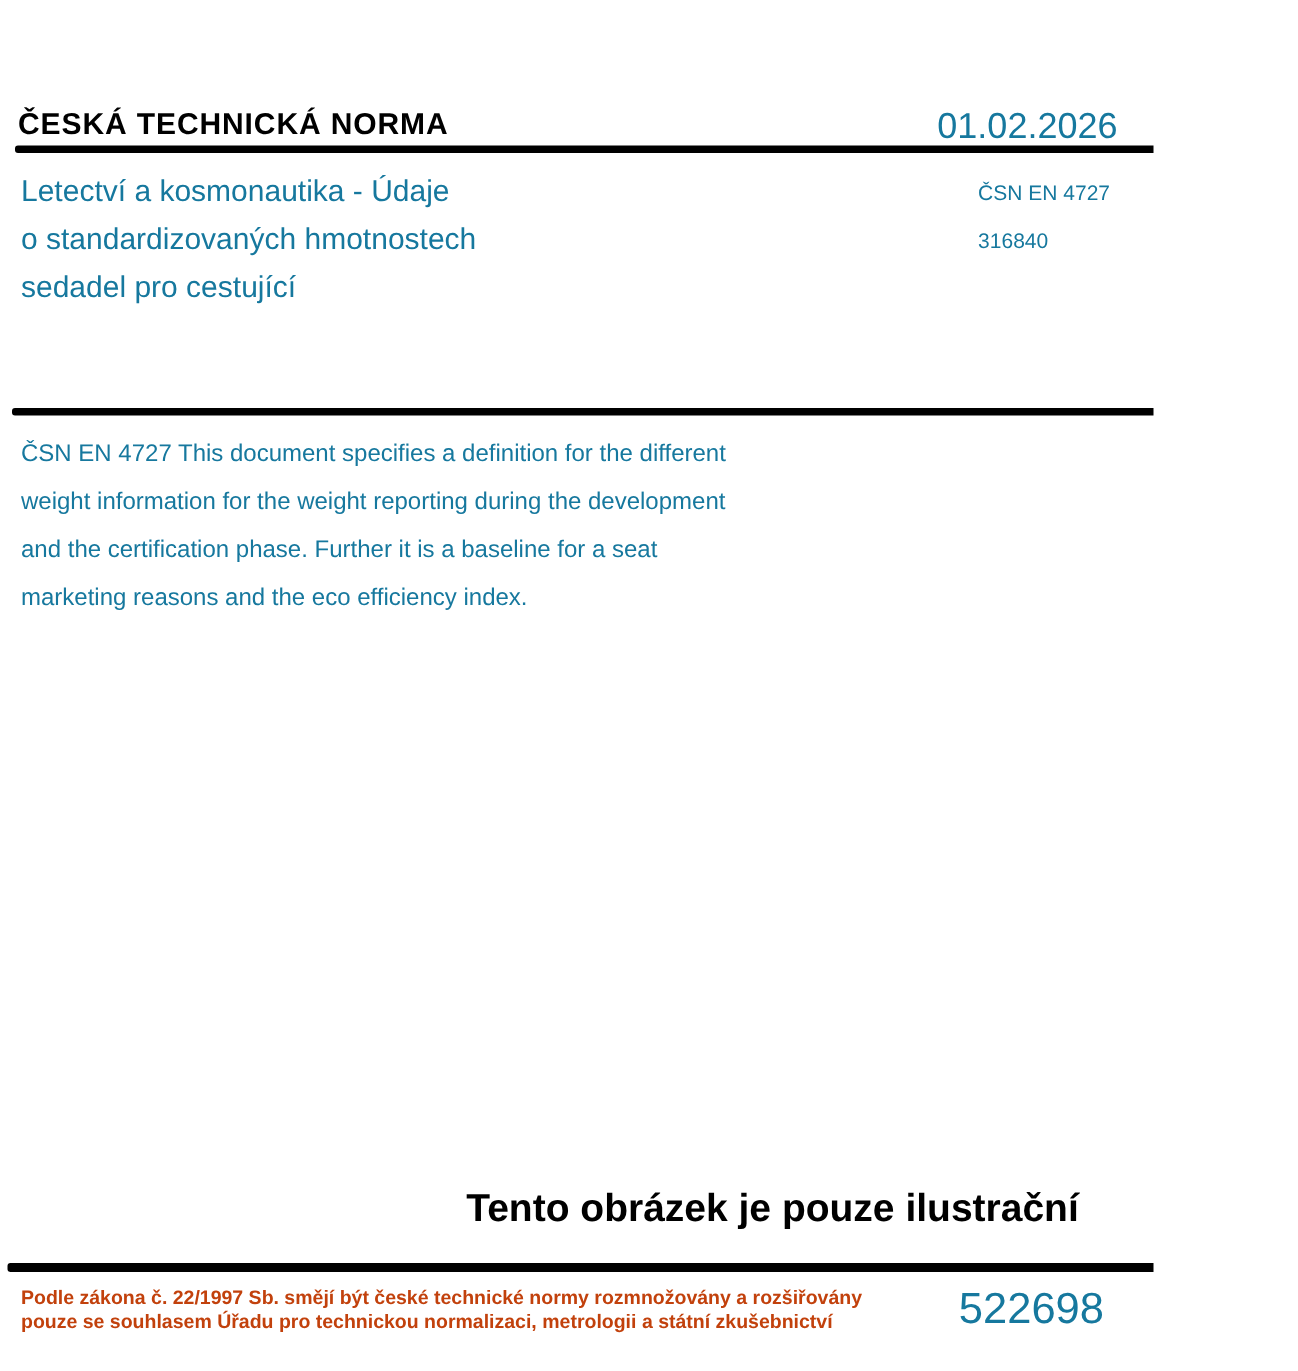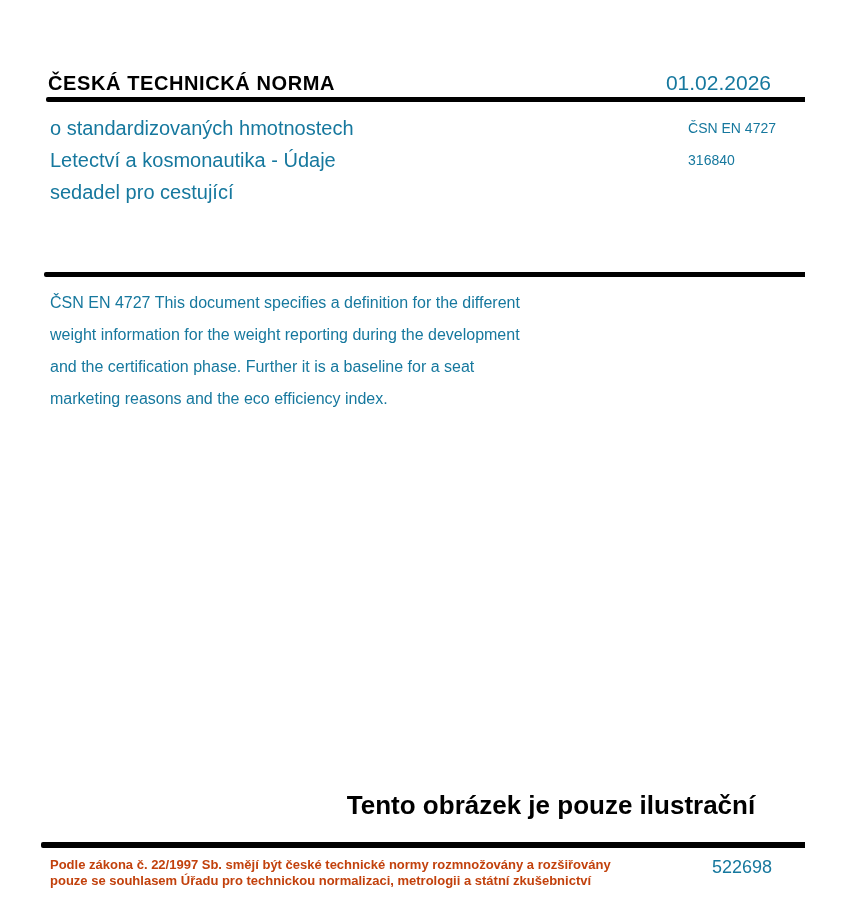--- a/index.html
+++ b/index.html
@@ -4,21 +4,20 @@
 <style>
   * { margin: 0; padding: 0; box-sizing: border-box; }
   html, body { background: #ffffff; }
   .page {
     position: relative;
     width: 769px;
     height: 914px;
     background: #ffffff;
     font-family: "Liberation Sans", "DejaVu Sans", sans-serif;
     overflow: hidden;
-    margin-left: 36px;
   }
   .rule {
     position: absolute;
     background: #000000;
     border-radius: 2px;
   }
   .rule-header { left: 10px; top: 97px;  width: 827px; height: 5px; }
   .rule-mid    { left: 8px;  top: 272px; width: 834px; height: 5px; }
   .rule-bottom { left: 5px;  top: 842px; width: 855px; height: 6px; }
 
@@ -26,22 +25,22 @@
     position: absolute;
     left: 12px; top: 72px;
     font-size: 20px;
     font-weight: bold;
     color: #000000;
     letter-spacing: 0.6px;
     white-space: nowrap;
   }
   .header-date {
     position: absolute;
-    right: 34px; top: 71px;
-    font-size: 21px;
+    right: 24px; top: 71px;
+    font-size: 24px;
     color: var(--accent);
     white-space: nowrap;
   }
   .czech-title {
     position: absolute;
     left: 14px; top: 112px;
     font-size: 20px;
     line-height: 32px;
     color: var(--accent);
   }
@@ -74,39 +73,39 @@
     position: absolute;
     left: 14px; top: 857px;
     font-size: 13px;
     line-height: 15.5px;
     font-weight: bold;
     color: #c2410c;
   }
   .footer-number {
     position: absolute;
     right: 33px; top: 857px;
-    font-size: 18px;
+    font-size: 29px;
     color: var(--accent);
     white-space: nowrap;
   }
 </style>
 </head>
 <body>
 
 <div class="page">
 
   <div class="header-title">ČESKÁ TECHNICKÁ NORMA</div>
 
   <div class="header-date">01.02.2026</div>
 
   <div class="rule rule-header"></div>
 
   <div class="czech-title">
+    <div>Letectví a kosmonautika - Údaje</div>
     <div>o standardizovaných hmotnostech</div>
-    <div>Letectví a kosmonautika - Údaje</div>
     <div>sedadel pro cestující</div>
   </div>
 
   <div class="std-numbers">
     <div>ČSN EN 4727</div>
     <div>316840</div>
   </div>
 
   <div class="rule rule-mid"></div>
 

